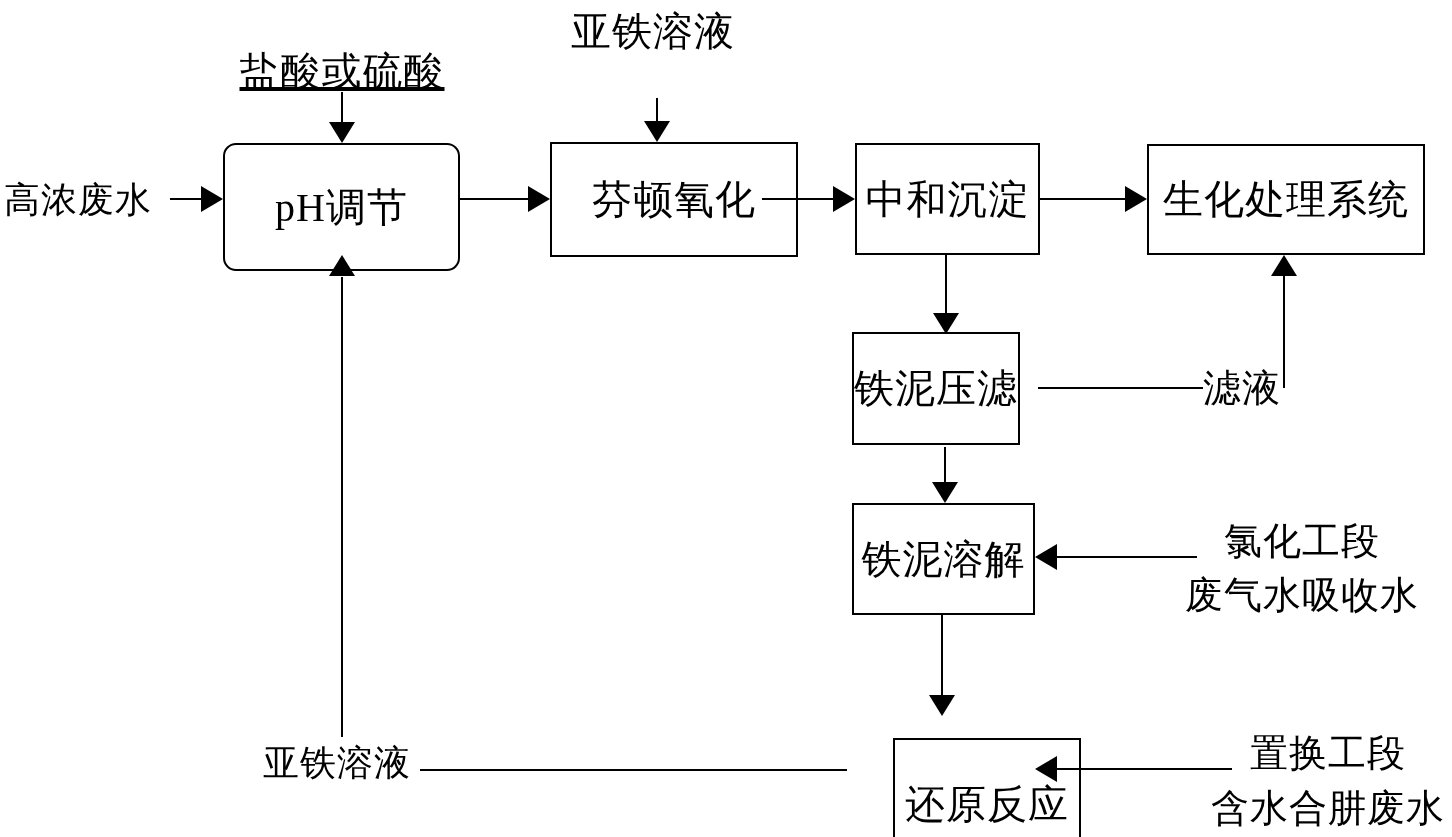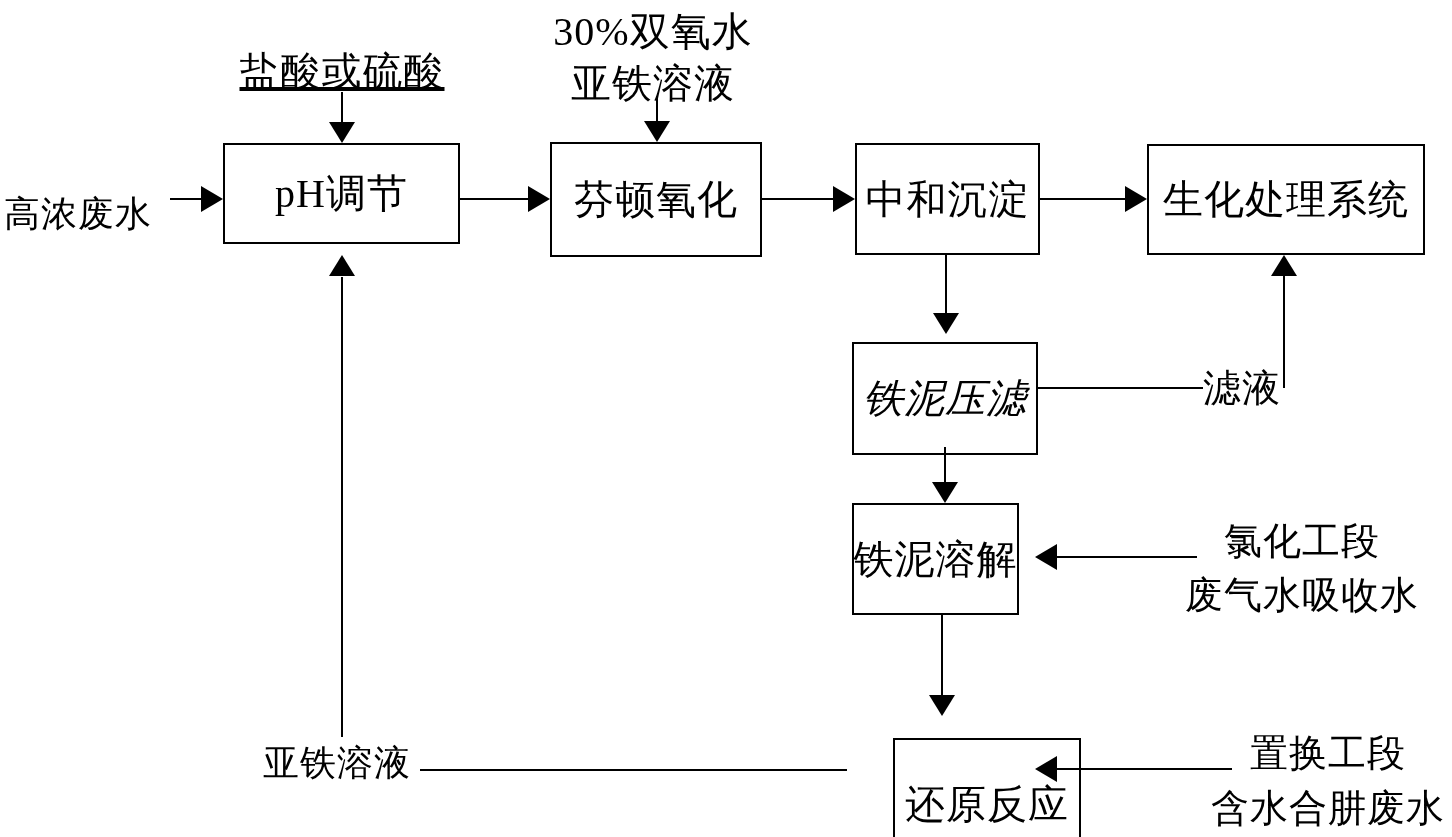--- a/index.html
+++ b/index.html
@@ -31,40 +31,39 @@
   .ar-right{border-top:13px solid transparent;border-bottom:13px solid transparent;border-left:22px solid #000;}
   .ar-left {border-top:13px solid transparent;border-bottom:13px solid transparent;border-right:22px solid #000;}
   .ar-down {border-left:13px solid transparent;border-right:13px solid transparent;border-top:21px solid #000;}
   .ar-up   {border-left:13px solid transparent;border-right:13px solid transparent;border-bottom:21px solid #000;}
 </style>
 </head>
 <body>
 
 <div id="canvas">
 
-  <div class="node" style="left:223px;top:143px;width:237px;height:101px;">pH调节</div>
+  <div class="node" style="left:223px;top:143px;width:237px;height:128px;border-radius:13px;">pH调节</div>
 
-  <div class="node" style="left:550px;top:142px;width:212px;height:115px;">芬顿氧化</div>
+  <div class="node" style="left:550px;top:142px;width:248px;height:115px;">芬顿氧化</div>
 
   <div class="node" style="left:1147px;top:144px;width:278px;height:111px;">生化处理系统</div>
 
   <div class="node" style="left:855px;top:143px;width:185px;height:112px;">中和沉淀</div>
 
-  <div class="node" style="left:852px;top:342px;width:186px;height:113px;font-style:italic;">铁泥压滤</div>
+  <div class="node" style="left:852px;top:332px;width:168px;height:113px;">铁泥压滤</div>
 
-  <div class="node" style="left:852px;top:503px;width:167px;height:112px;">铁泥溶解</div>
+  <div class="node" style="left:852px;top:503px;width:183px;height:112px;">铁泥溶解</div>
 
   <div class="node" style="left:893px;top:716px;width:188px;height:133px;margin-top:22px;">还原反应</div>
 
-  <div class="lbl" style="left:4px;top:182px;font-size:36px;margin-top:14px;">高浓废水</div>
+  <div class="lbl" style="left:4px;top:182px;font-size:36px;">高浓废水</div>
 
   <div class="lbl-block" style="left:222px;top:44px;width:240px;font-size:40px;text-decoration:underline;">盐酸或硫酸</div>
 
   <div class="lbl-block" style="left:523px;top:6px;width:260px;font-size:40px;line-height:52px;">
-    <span class="ln">30%双氧水</span>
     <span class="ln">亚铁溶液</span>
   </div>
 
 
   <div class="lbl" style="left:1203px;top:369px;">滤液</div>
 
   <div class="lbl-block" style="left:1132px;top:514px;width:340px;line-height:54px;">
     <span class="ln">氯化工段</span>
     <span class="ln">废气水吸收水</span>
   </div>

